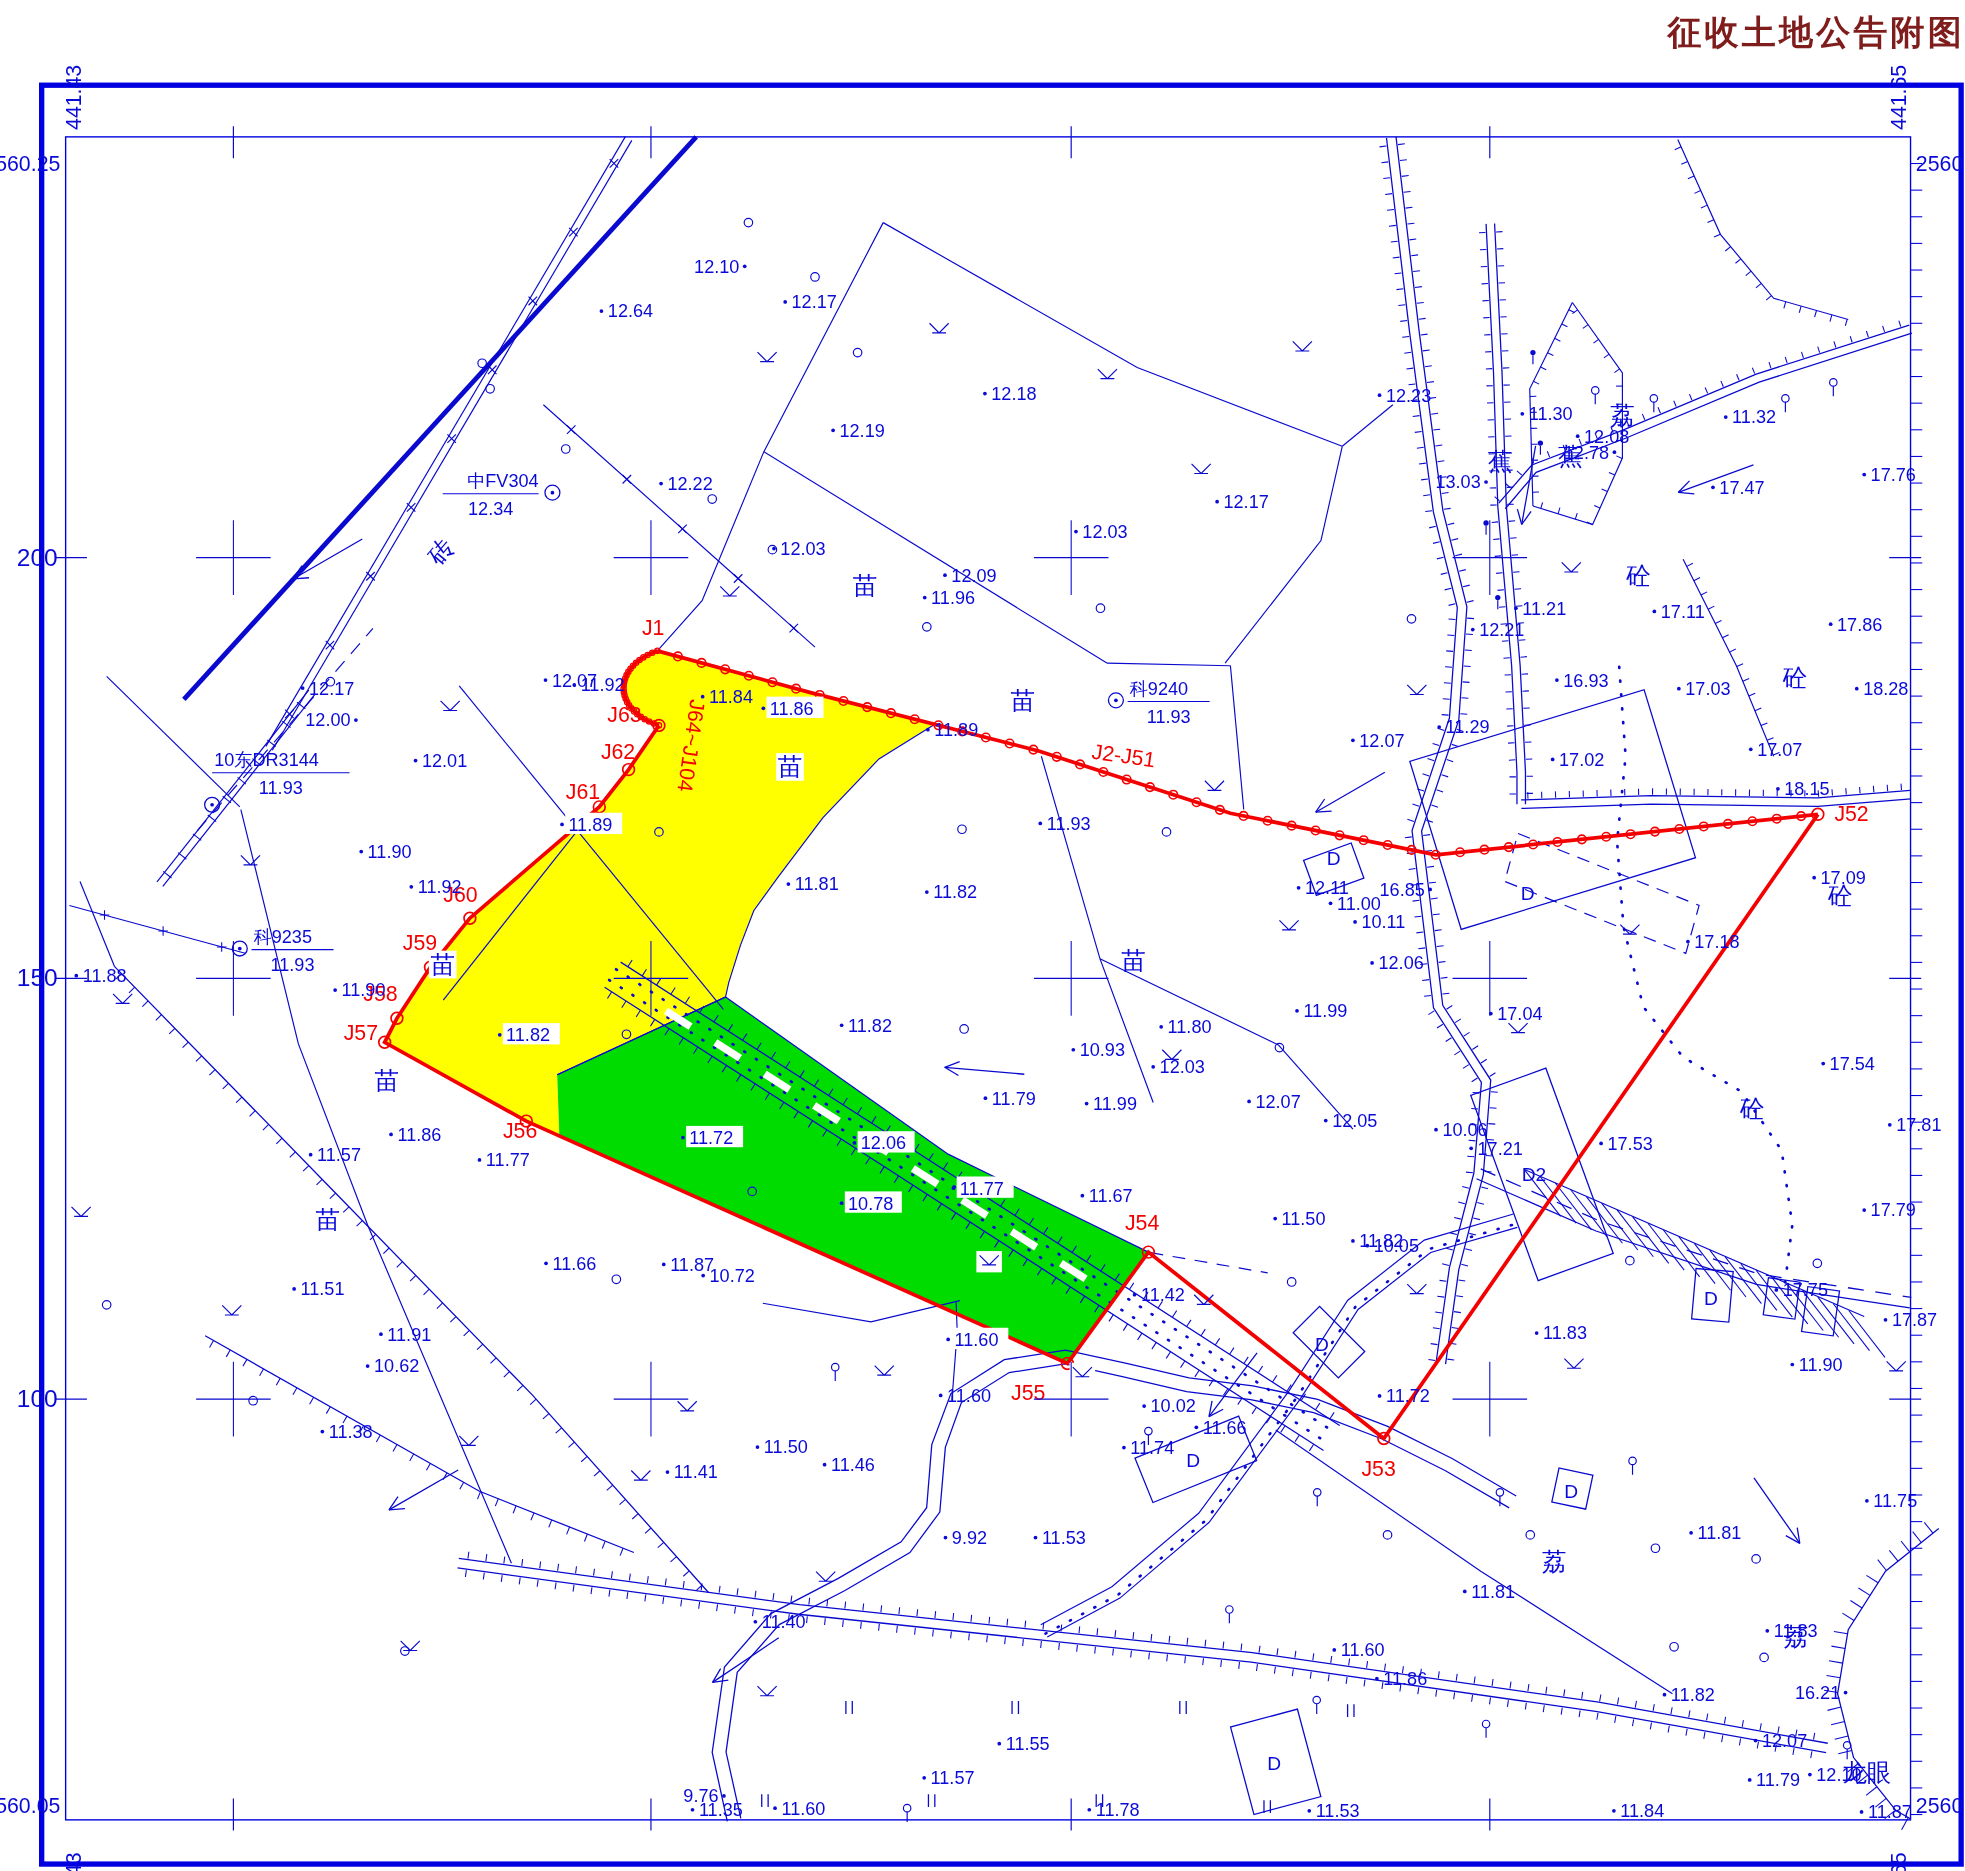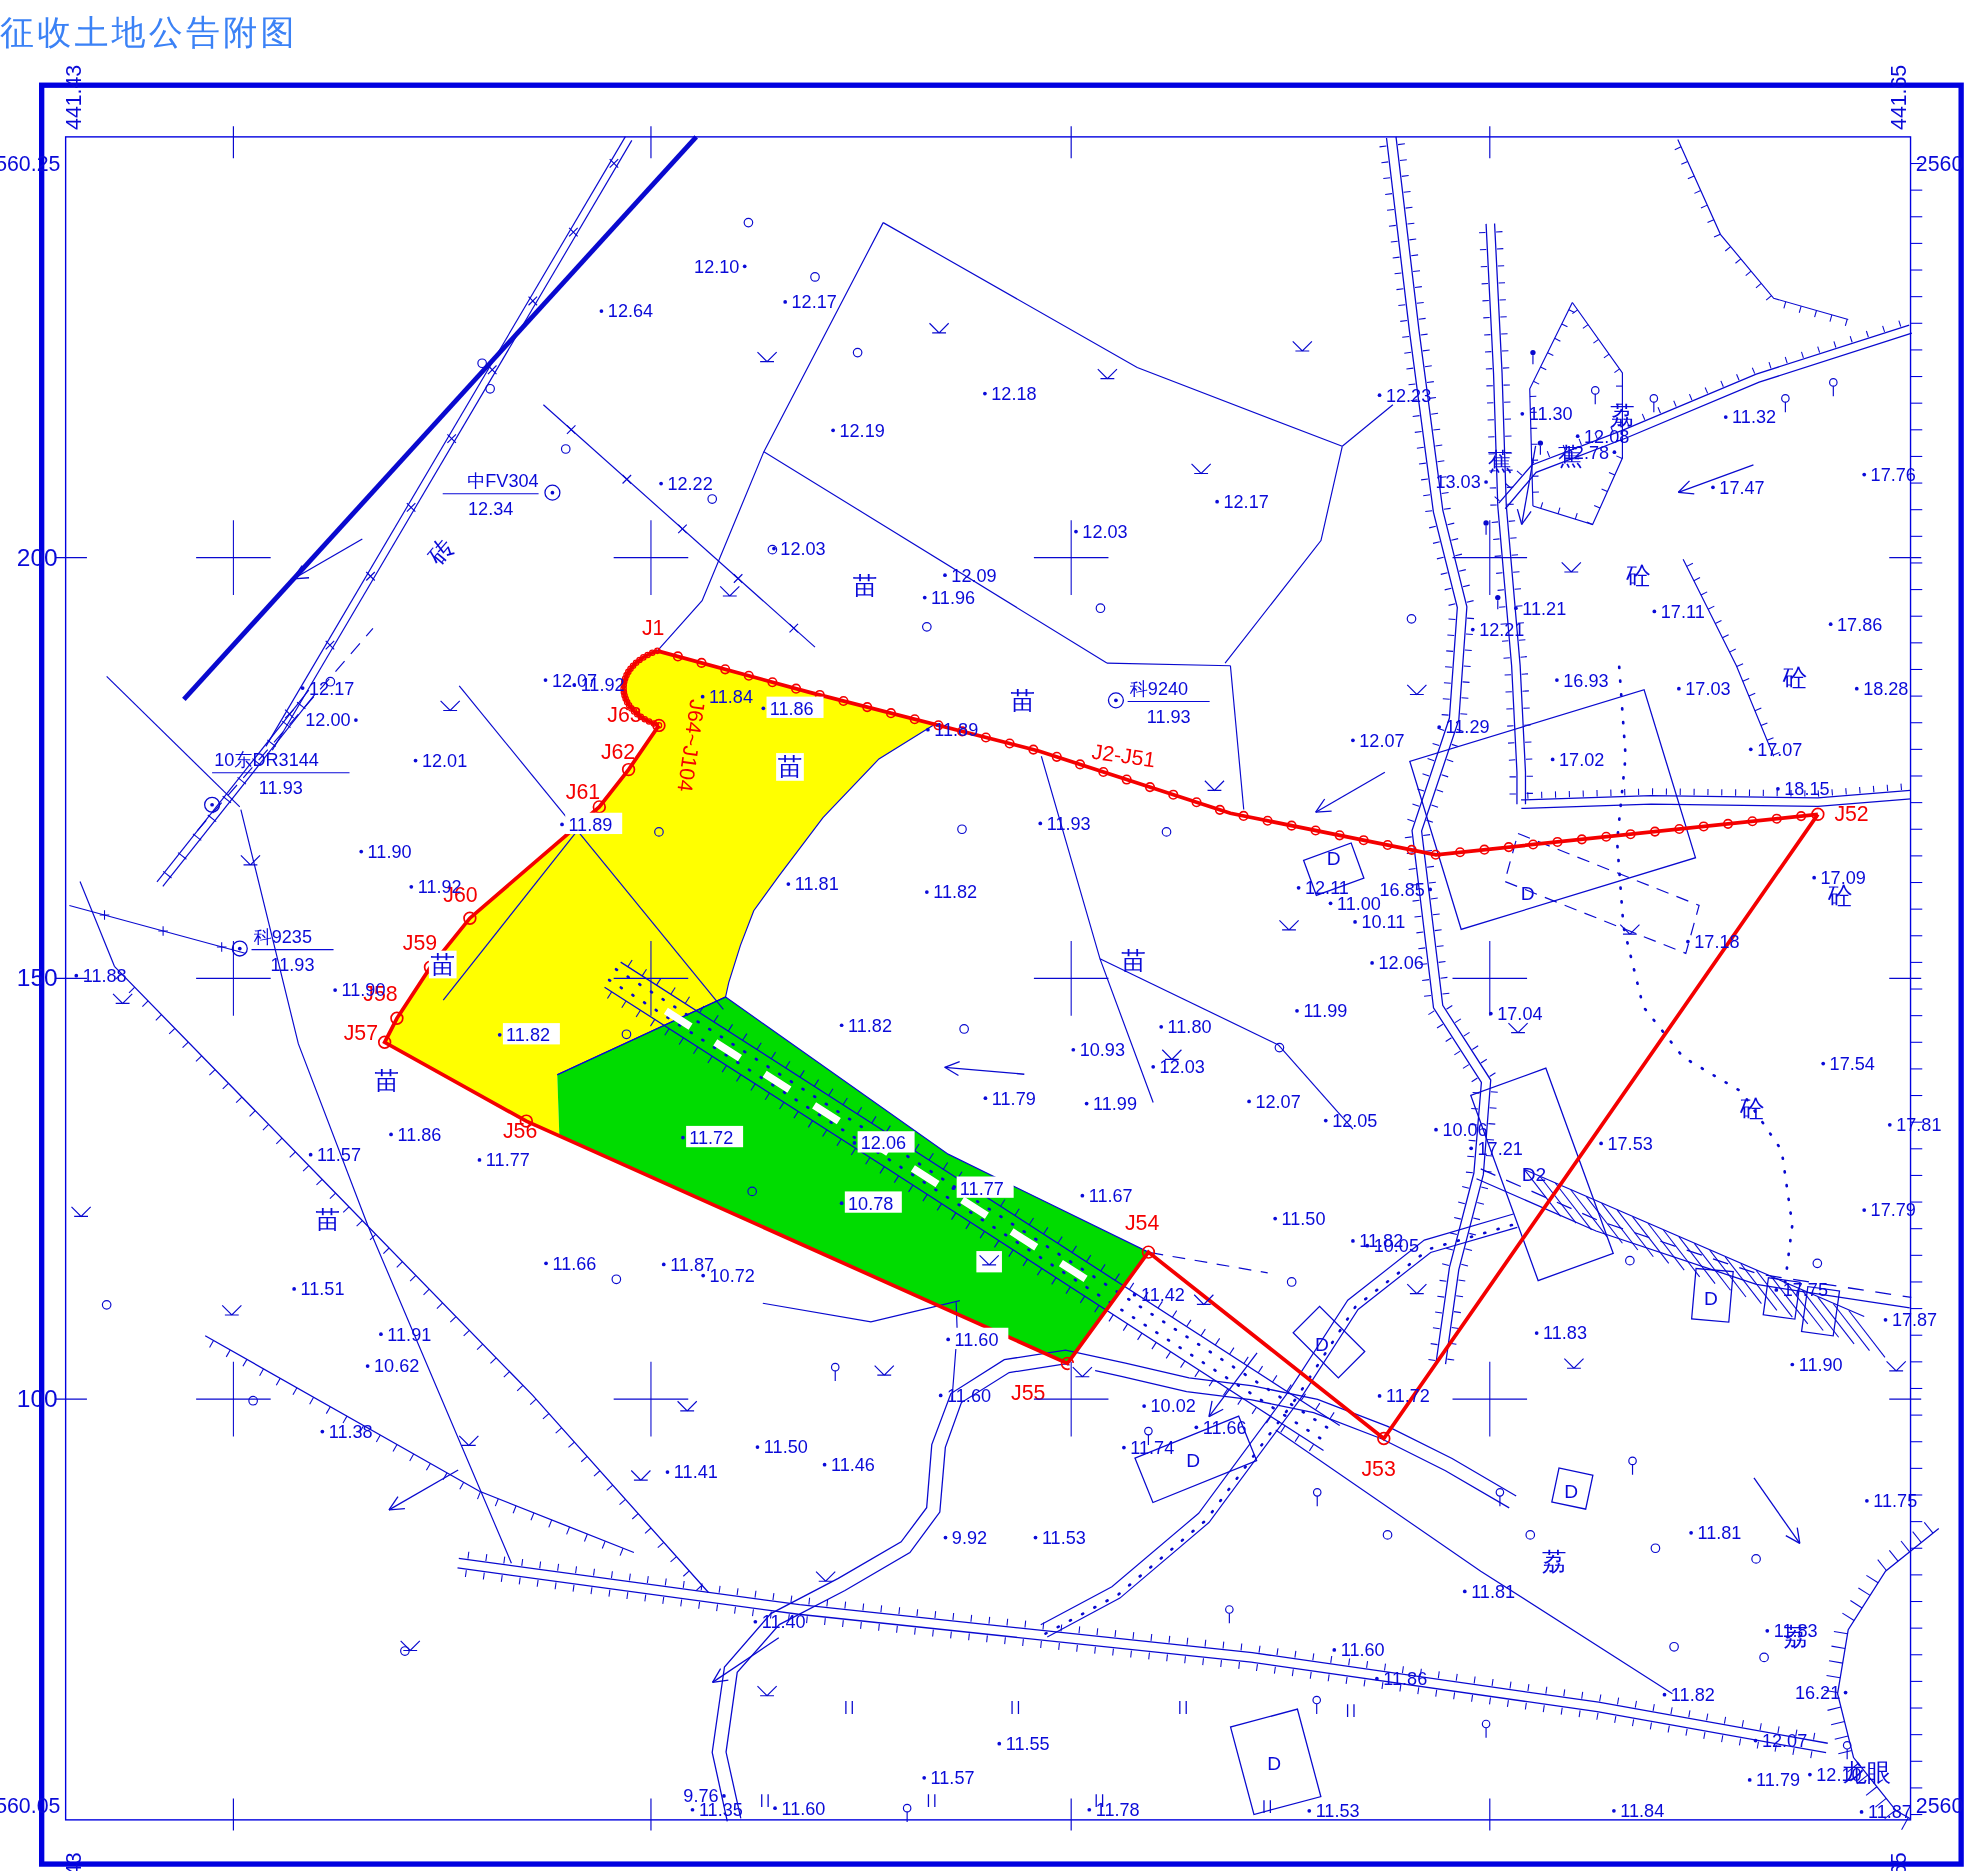--- a/index.html
+++ b/index.html
@@ -1,19 +1,19 @@
 <!DOCTYPE html>
 <html style="font-size:8.5px"><head>
 <meta charset="utf-8">
 <style>
   html,body{margin:0;padding:0;background:#ffffff;}
   .page{position:relative;width:1965px;height:1871px;background:#ffffff;overflow:hidden;
         font-family:"Liberation Sans",sans-serif;}
-  .map-title{position:absolute;top:9.6px;left:0;width:100%;text-align:left;
-             font-size:34px;font-weight:normal;letter-spacing:3.2px;color:#3b82f6;}
+  .map-title{position:absolute;top:9.6px;left:0;width:100%;text-align:right;
+             font-size:34px;font-weight:bold;letter-spacing:3.2px;color:#7f1d1d;}
   svg text{font-family:"Liberation Sans",sans-serif;}
 </style>
 </head>
 <body>
 
 <div class="page">
   <div class="map-title">征收土地公告附图</div>
   <svg id="map" width="1965" height="1871" viewBox="0 0 3689 3513">
     <g id="gRegions">
         <path d="M1234,1222 L1520,1300 L1755,1360 L1650,1425 L1545,1535 L1462,1645 L1415,1710 L1390,1775 L1368,1845 L1362,1872 L1046,2018 L1050,2133 L988,2105 L722,1957 L745,1912 L808,1816 L882,1724 L1125,1515 L1180,1445 L1237,1362 C1150,1335 1148,1252 1234,1222 Z" fill="#ffff00" stroke="none"></path>

